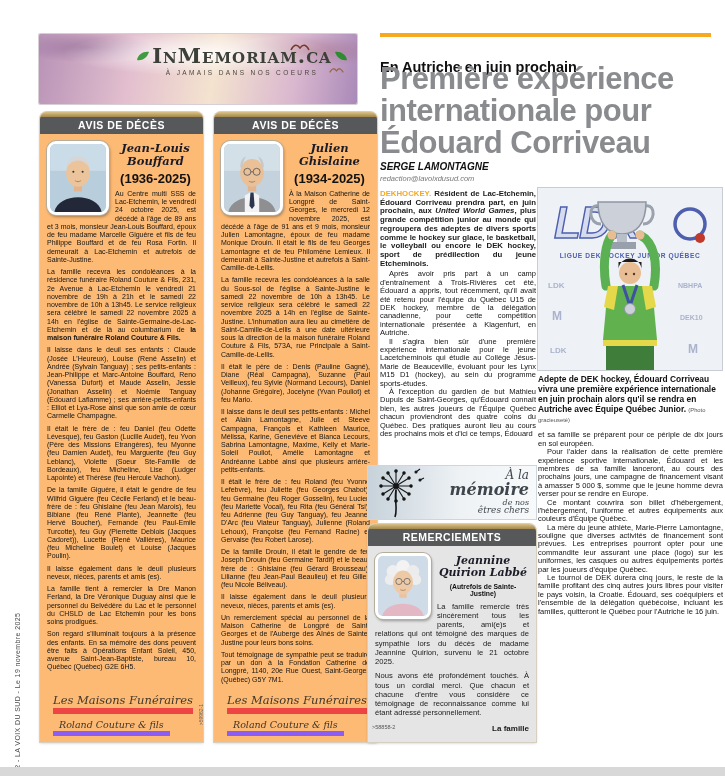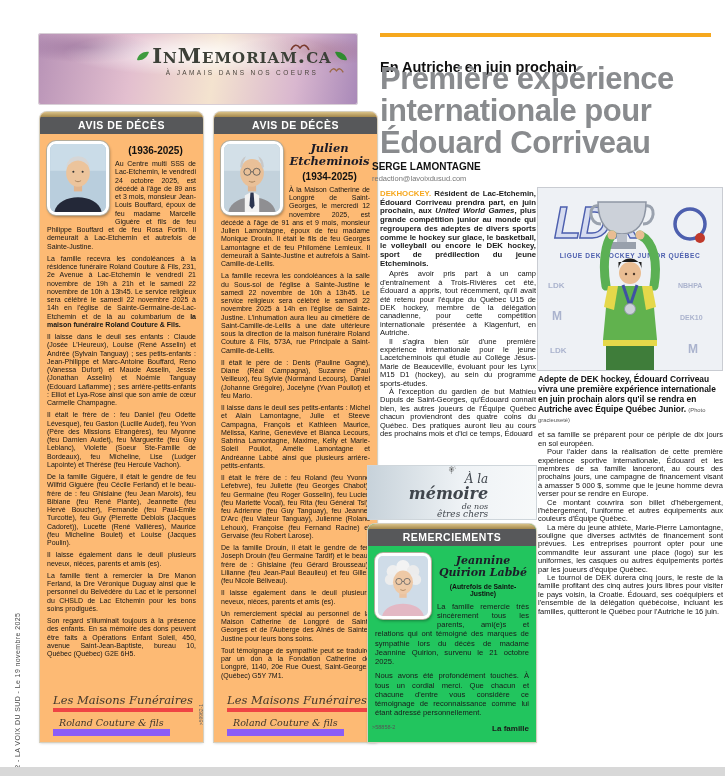--- a/index.html
+++ b/index.html
@@ -36,62 +36,62 @@
   .banner-bar{height:17px;background:#57585a;color:#fff;font-weight:bold;font-size:10.5px;
               letter-spacing:.5px;text-align:center;line-height:17px;}
   .card-body{position:relative;padding:6px 7px 42px 7px;height:560px;overflow:hidden;}
   .photo{float:left;width:56px;height:68px;border-radius:9px;border:3px solid #fff;
          box-shadow:0 0 0 1px #b4ad9c,1px 2px 3px rgba(0,0,0,.35);overflow:hidden;
          margin:1px 6px 3px 0;background:#bcd0de;}
   .photo svg{display:block;}
   .nameblock{text-align:center;padding-top:2px;}
   .obit-name{font-family:"DejaVu Serif",serif;font-style:italic;font-weight:bold;
              font-size:11.5px;line-height:1.12;color:#1c1c28;}
-  .obit-years{font-weight:bold;font-size:10px;margin-top:3px;color:#111;}
+  .obit-years{font-weight:bold;font-size:13px;margin-top:3px;color:#111;}
   .obit-p{font-size:7px;line-height:1.18;text-align:justify;margin:4px 0 0 0;color:#141414;}
   .obit-p b{font-weight:bold;}
   .logo{position:absolute;left:8px;bottom:6px;right:8px;display:flex;align-items:center;gap:5px;}
   .logo-text{flex:1;}
   .lmf{font-family:"DejaVu Serif",serif;font-style:italic;font-size:11.5px;color:#40362a;
-       border-bottom:4px solid #ef4444;padding-bottom:1px;white-space:nowrap;}
+       border-bottom:6px solid #ef4444;padding-bottom:1px;white-space:nowrap;}
   .rcf{font-family:"DejaVu Serif",serif;font-style:italic;font-size:9.5px;color:#40362a;
-       border-bottom:7px solid #8b5cf6;display:inline-block;padding:0 6px 1px 6px;}
+       border-bottom:5px solid #8b5cf6;display:inline-block;padding:0 6px 1px 6px;}
   .vcode{writing-mode:vertical-rl;transform:rotate(180deg);font-size:5px;color:#666;}
 
   
   .rule-orange{left:380px;top:33px;width:331px;height:4px;background:#F6A81E;}
   .kicker{left:380px;top:59px;font-size:14.5px;font-weight:bold;color:#101010;}
   .headline{left:380px;top:63px;width:340px;font-size:31px;font-weight:bold;color:#898b8e;
             line-height:1.03;letter-spacing:-.5px;}
-  .byline{left:372px;top:161px;}
+  .byline{left:380px;top:161px;font-style:italic;}
   .byline-name{font-size:10px;font-weight:bold;color:#111;}
   .byline-email{font-size:7.5px;color:#777;margin-top:2px;}
   .col1{left:380px;top:190px;width:156px;height:274px;overflow:hidden;}
   .art-p{font-size:7.5px;line-height:1.12;text-align:justify;margin:0;color:#141414;}
   .art-p.ind{text-indent:9px;}
   .lead{font-weight:bold;font-size:7.8px;line-height:1.12;text-align:justify;margin:0 0 2px 0;}
   .lead .tag{color:#F6A81E;}
   .lead .it{font-style:italic;}
   .main-photo{left:538px;top:188px;width:184px;height:182px;overflow:hidden;
               box-shadow:0 0 0 1px #c9ccd2;background:#eef1f5;}
   .photo-col{left:538px;top:374px;width:185px;}
   .caption{font-size:8.4px;font-weight:bold;line-height:1.2;text-align:left;color:#111;}
   .credit{font-size:5.8px;color:#555;font-weight:normal;}
   .col2{margin-top:7px;}
 
   
   .ad{left:368px;top:466px;width:168px;height:53px;display:flex;align-items:center;
-      background:linear-gradient(90deg,#c7d2da,#eef2f5 55%,#f7f9fa);box-shadow:0 0 0 1px #cfd6db;flex-direction:column;}
+      background:linear-gradient(90deg,#c7d2da,#eef2f5 55%,#f7f9fa);box-shadow:0 0 0 1px #cfd6db;}
   .ad-text{flex:1;text-align:right;padding-right:7px;color:#3f454c;
            font-family:"DejaVu Serif",serif;font-style:italic;line-height:.95;}
   .ad-l1{font-size:12px;} .ad-l2{font-size:16px;font-weight:bold;}
   .ad-l3{font-size:8px;margin-top:2px;} .ad-l4{font-size:9px;}
 
   
-  .remer{left:368px;top:524px;width:168px;height:218px;background:#22c55e;
+  .remer{left:368px;top:524px;width:168px;height:218px;background:#e5e5e5;
          box-shadow:0 0 0 1px #d6cfbd,0 1px 3px rgba(0,0,0,.25);border-radius:7px 7px 0 0;}
   .remer-body{position:relative;padding:6px 7px 4px 7px;height:176px;overflow:hidden;}
   .rem-photo{float:left;width:50px;height:60px;border-radius:8px;border:3px solid #fff;
              box-shadow:0 0 0 1px #b4ad9c,1px 2px 3px rgba(0,0,0,.35);overflow:hidden;
              margin:1px 6px 2px 0;background:#cfdce8;}
   .rem-name{font-family:"DejaVu Serif",serif;font-style:italic;font-weight:bold;font-size:11px;
             line-height:1.12;color:#1c1c28;text-align:center;padding-top:3px;}
   .rem-sub{font-weight:bold;font-size:6.8px;text-align:center;margin-top:3px;color:#111;}
   .rem-p{font-size:7.6px;line-height:1.22;text-align:justify;margin:5px 0 0 0;}
   .rem-sign{font-size:8px;font-weight:bold;text-align:right;margin-top:6px;}
@@ -135,20 +135,21 @@
         <path d="M4,66 C8,47 46,47 50,66 Z" fill="#232838"></path>
         <rect x="23" y="37" width="8" height="9" fill="#e2b58e"></rect>
         <ellipse cx="27" cy="28" rx="11.5" ry="13.5" fill="#ecc49c"></ellipse>
         <path d="M15.5,23 Q17,12 27,12 Q37,12 38.5,23 Q33,16 27,16 Q21,16 15.5,23 Z" fill="#d6d6d6"></path>
         <circle cx="22.5" cy="27" r="1" fill="#333"></circle>
           <circle cx="31.5" cy="27" r="1" fill="#333"></circle>
         <path d="M24,35.5 Q27,37.5 30,35.5" stroke="#b08a64" stroke-width="1" fill="none"></path>
       </svg>
     </div>
     <div class="nameblock">
+      <div class="obit-name"><span>Jean-Louis</span><br><span>Bouffard</span></div>
       <div class="obit-years">(1936-2025)</div>
     </div>
     <p class="obit-p">Au Centre multi SSS de Lac-Etchemin, le vendredi 24 octobre 2025, est décédé à l'âge de 89 ans et 3 mois, monsieur Jean-Louis Bouffard, époux de feu madame Marcelle Giguère et fils de feu Philippe Bouffard et de feu Rosa Fortin. Il demeurait à Lac-Etchemin et autrefois de Sainte-Justine.</p>
     <p class="obit-p"><span>La famille recevra les condoléances à la résidence funéraire Roland Couture &amp; Fils, 231, 2e Avenue à Lac-Etchemin le vendredi 21 novembre de 19h à 21h et le samedi 22 novembre de 10h à 13h45. Le service religieux sera célébré le samedi 22 novembre 2025 à 14h en l'église de Sainte-Germaine-de-Lac-Etchemin et de là au columbarium de </span><b>la maison funéraire Roland Couture &amp; Fils.</b></p>
     <p class="obit-p">Il laisse dans le deuil ses enfants : Claude (Josée L'Heureux), Louise (René Asselin) et Andrée (Sylvain Tanguay) ; ses petits-enfants : Jean-Philippe et Marc-Antoine Bouffard, Reno (Vanessa Dufort) et Maude Asselin, Jessie (Jonathan Asselin) et Noémie Tanguay (Edouard Laflamme) ; ses arrière-petits-enfants : Elliot et Lya-Rose ainsi que son amie de cœur Carmelle Champagne.</p>
     <p class="obit-p">Il était le frère de : feu Daniel (feu Odette Lévesque), feu Gaston (Lucille Audet), feu Yvon (Père des Missions Etrangères), feu Myonne (feu Damien Audet), feu Marguerite (feu Guy Leblanc), Violette (Soeur Ste-Famille de Bordeaux), feu Micheline, Lise (Ludger Lapointe) et Thérèse (feu Hercule Vachon).</p>
     <p class="obit-p">De la famille Giguère, il était le gendre de feu Wilfrid Giguère (feu Cécile Ferland) et le beau-frère de : feu Ghislaine (feu Jean Marois), feu Bibiane (feu René Plante), Jeannette (feu Hervé Boucher), Fernande (feu Paul-Emile Turcotte), feu Guy (Pierrette Deblois (Jacques Cadoret)), Lucette (René Vallières), Maurice (feu Micheline Boulet) et Louise (Jacques Poulin).</p>
     <p class="obit-p">Il laisse également dans le deuil plusieurs neveux, nièces, parents et amis (es).</p>
     <p class="obit-p">La famille tient à remercier la Dre Manon Ferland, la Dre Véronique Duguay ainsi que le personnel du Belvédère du Lac et le personnel du CHSLD de Lac Etchemin pour les bons soins prodigués.</p>
     <p class="obit-p">Son regard s'illuminait toujours à la présence des enfants. En sa mémoire des dons peuvent être faits à Opérations Enfant Soleil, 450, avenue Saint-Jean-Baptiste, bureau 10, Québec (Québec) G2E 6H5.</p>
@@ -182,21 +183,21 @@
         <rect x="23" y="37" width="8" height="9" fill="#e2b58e"></rect>
         <ellipse cx="27" cy="28" rx="11.5" ry="13.5" fill="#e9c098"></ellipse>
         <path d="M15.5,22 Q16,14 21,12 Q18,18 17,24 Z M38.5,22 Q38,14 33,12 Q36,18 37,24 Z" fill="#c8c8c8"></path>
         <circle cx="22.5" cy="27" r="3.4" fill="none" stroke="#555" stroke-width="0.8"></circle>
         <circle cx="31.5" cy="27" r="3.4" fill="none" stroke="#555" stroke-width="0.8"></circle>
         <path d="M25.9,27 L28.1,27" stroke="#555" stroke-width="0.8"></path>
         <path d="M24,36 Q27,38 30,36" stroke="#a8845e" stroke-width="1" fill="none"></path>
       </svg>
     </div>
     <div class="nameblock">
-      <div class="obit-name"><span>Julien</span><br><span>Etcheminois</span></div>
+      <div class="obit-name"><span>Julien</span><br><span>Ghislaine</span></div>
       <div class="obit-years">(1934-2025)</div>
     </div>
     <p class="obit-p">À la Maison Catherine de Longpré de Saint-Georges, le mercredi 12 novembre 2025, est décédé à l'âge de 91 ans et 9 mois, monsieur Julien Lamontagne, époux de feu madame Monique Drouin. Il était le fils de feu Georges Lamontagne et de feu Philomène Lemieux. Il demeurait à Sainte-Justine et autrefois à Saint-Camille-de-Lellis.</p>
     <p class="obit-p"><span>La famille recevra les condoléances à la salle du Sous-sol de l'église à Sainte-Justine le samedi 22 novembre de 10h à 13h45. Le service religieux sera célébré le samedi 22 novembre 2025 à 14h en l'église de Sainte-Justine. L'inhumation aura lieu au cimetière de Saint-Camille-de-Lellis à une date ultérieure sous la direction de </span><span>la maison funéraire Roland Couture &amp; Fils, 573A, rue Principale à Saint-Camille-de-Lellis.</span></p>
     <p class="obit-p">Il était le père de : Denis (Pauline Gagné), Diane (Réal Campagna), Suzanne (Paul Veilleux), feu Sylvie (Normand Lecours), Daniel (Johanne Grégoire), Jocelyne (Yvan Pouliot) et feu Mario.</p>
     <p class="obit-p">Il laisse dans le deuil ses petits-enfants : Michel et Alain Lamontagne, Julie et Steeve Campagna, François et Kathleen Maurice, Mélissa, Karine, Geneviève et Bianca Lecours, Sabrina Lamontagne, Maxime, Kelly et Marie-Soleil Pouliot, Amélie Lamontagne et Andréanne Labbé ainsi que plusieurs arrière-petits-enfants.</p>
     <p class="obit-p">Il était le frère de : feu Roland (feu Yvonne Lefebvre), feu Juliette (feu Georges Chabot), feu Germaine (feu Roger Gosselin), feu Lucien (feu Mariette Vocal), feu Rita (feu Général Tsi), feu Adrienne (feu Guy Tanguay), feu Jeanne-D'Arc (feu Viateur Tanguay), Julienne (Roland Lehoux), Françoise (feu Fernand Racine) et Gervaise (feu Robert Larose).</p>
     <p class="obit-p">De la famille Drouin, il était le gendre de feu Joseph Drouin (feu Germaine Tardif) et le beau-frère de : Ghislaine (feu Gérard Brousseau), Lilianne (feu Jean-Paul Beaulieu) et feu Gilles (feu Nicole Béliveau).</p>
     <p class="obit-p">Il laisse également dans le deuil plusieurs neveux, nièces, parents et amis (es).</p>
     <p class="obit-p">Un remerciement spécial au personnel de la Maison Catherine de Longpré de Saint-Georges et de l'Auberge des Aînés de Sainte-Justine pour leurs bons soins.</p>

